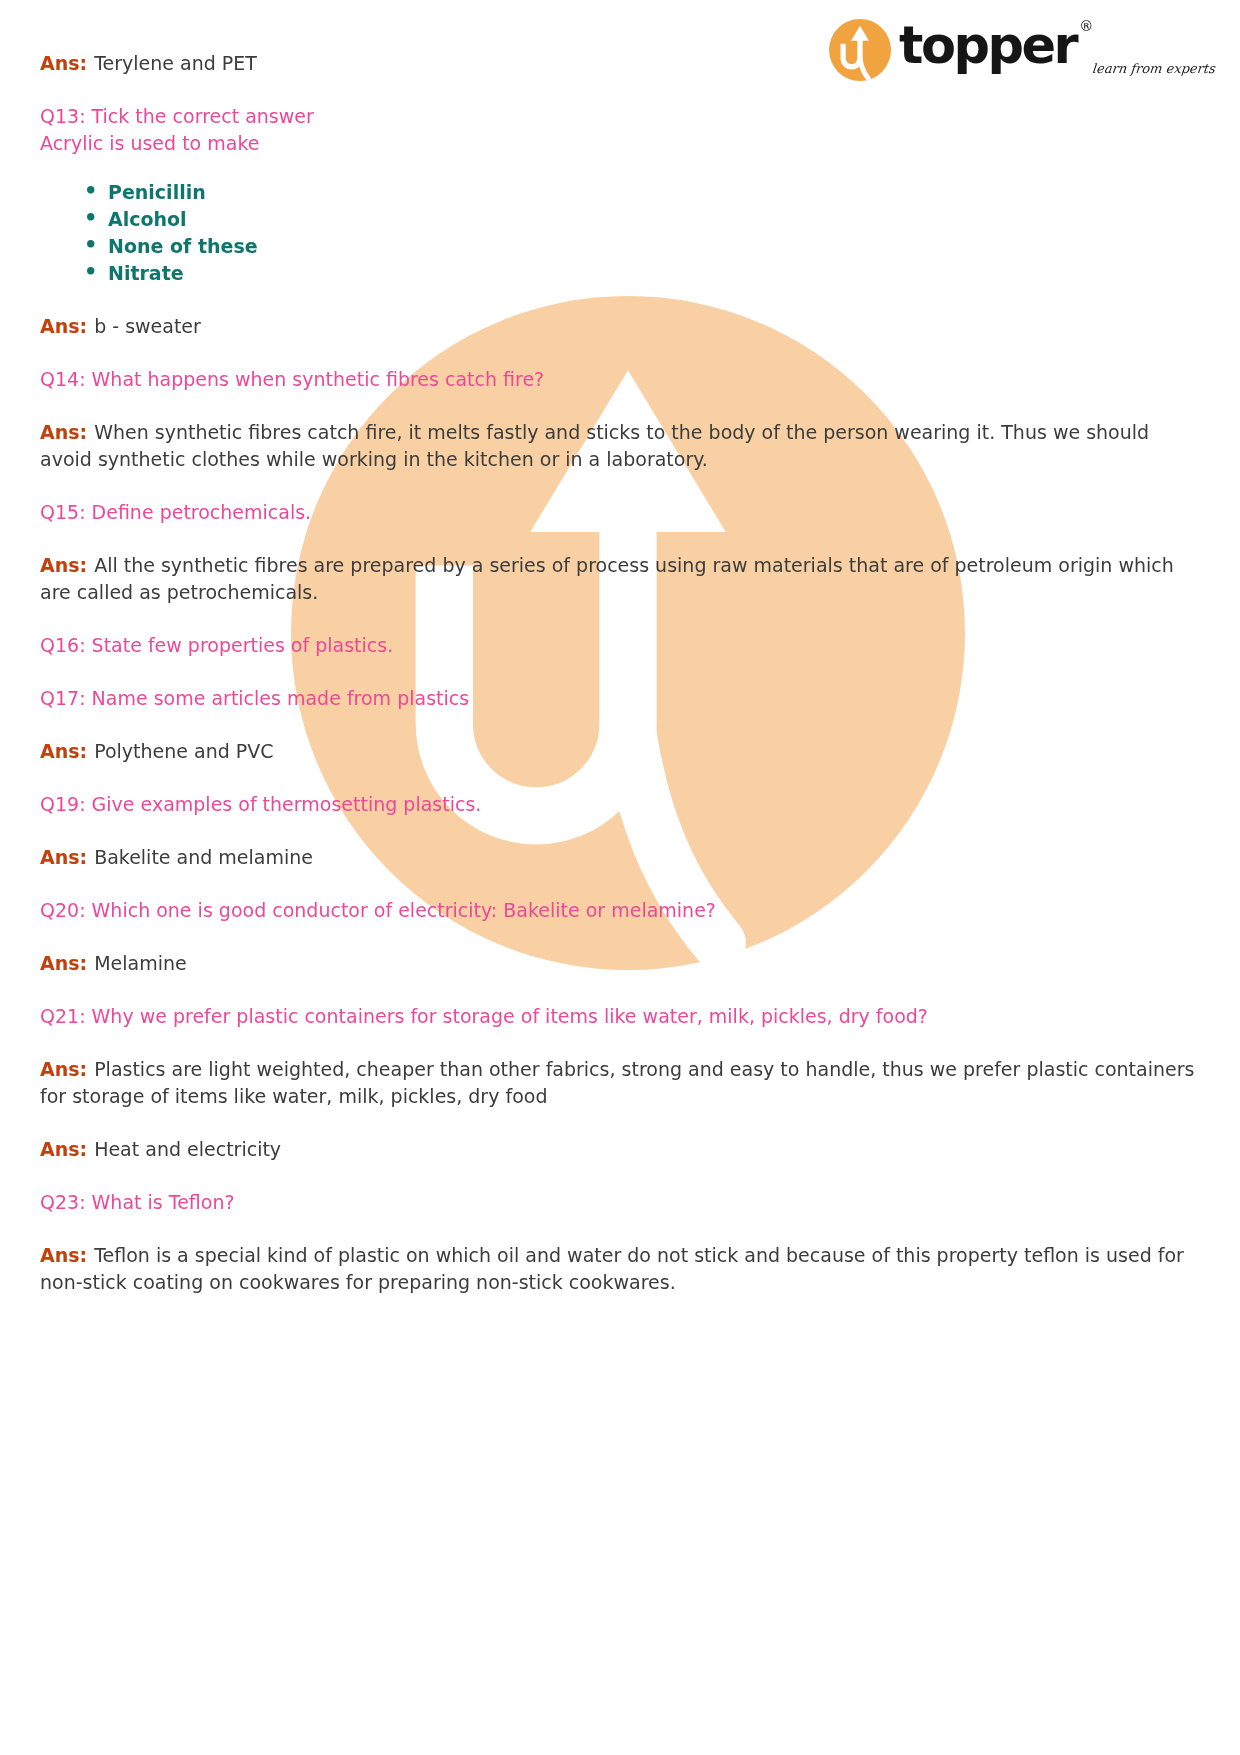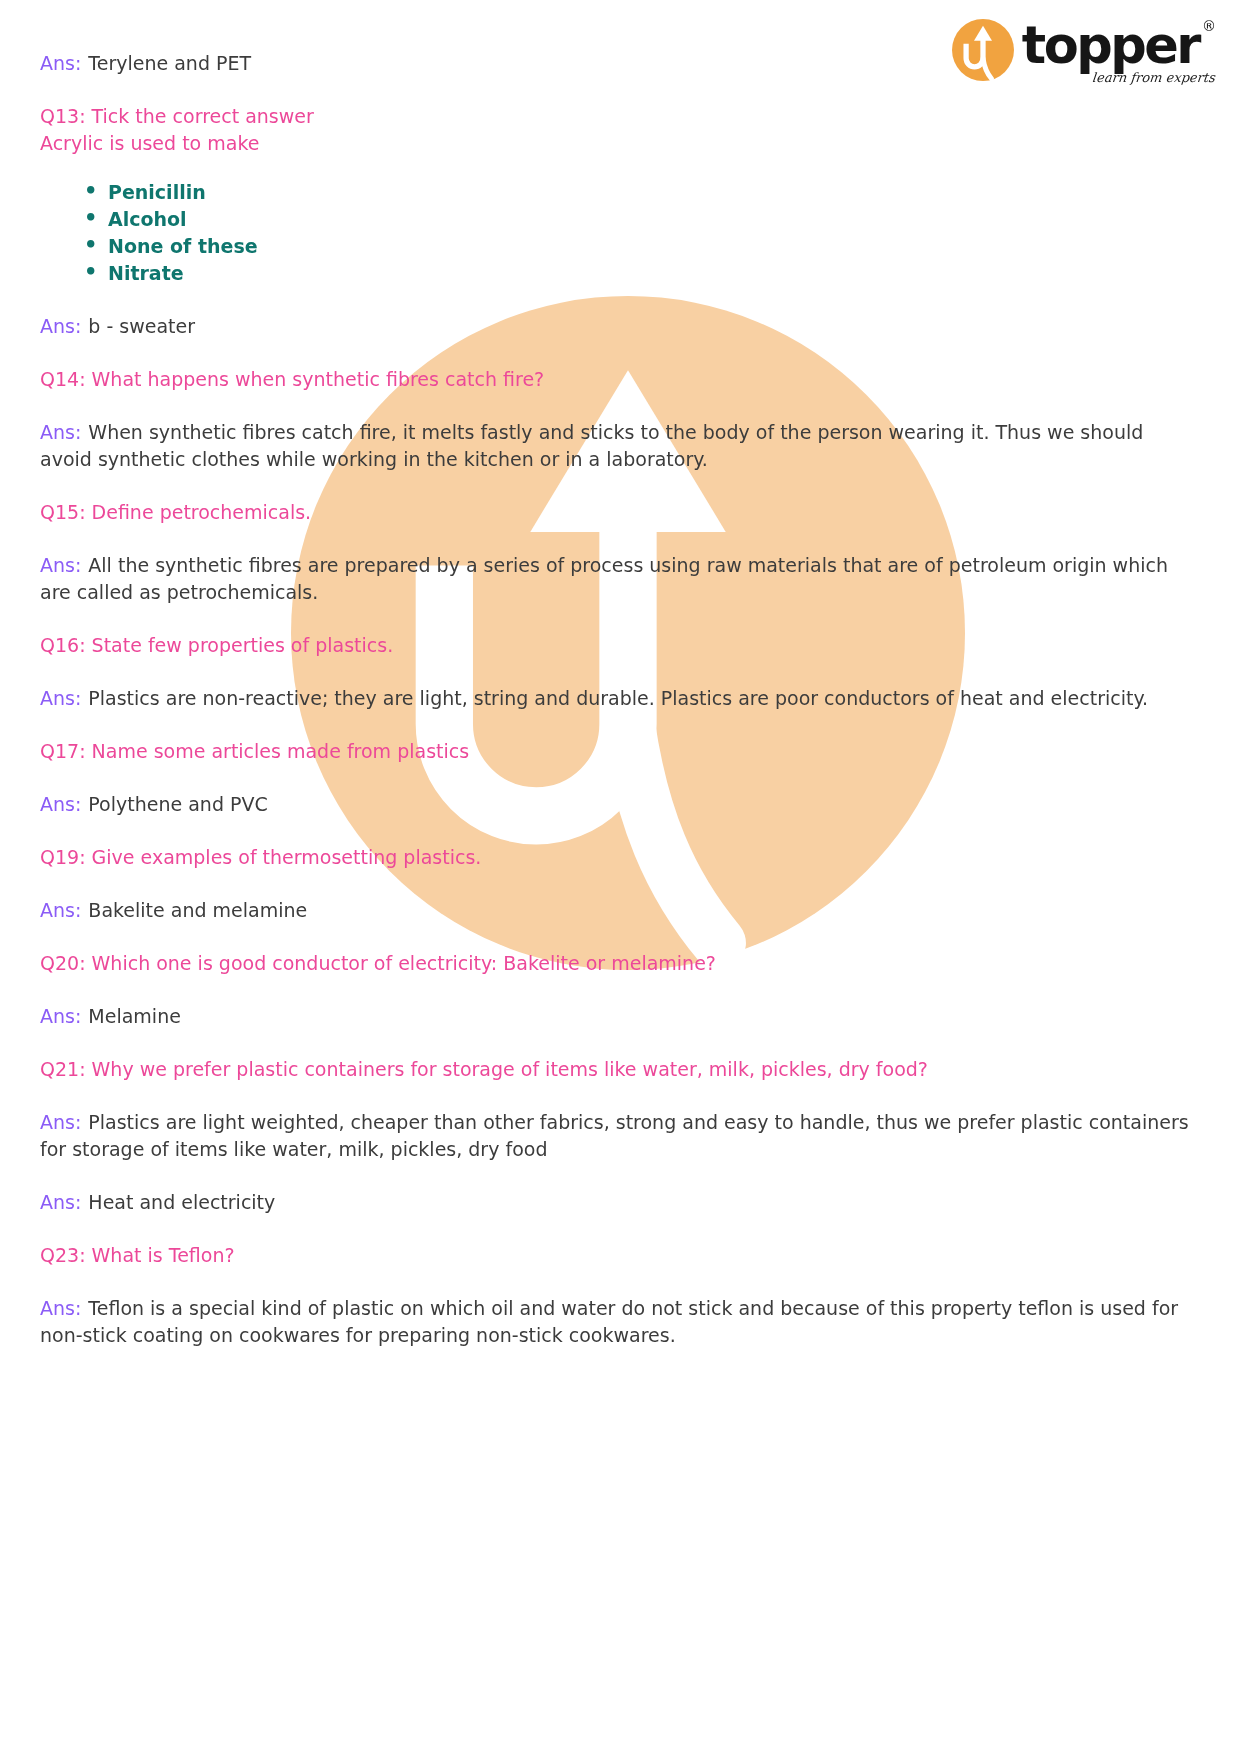--- a/index.html
+++ b/index.html
@@ -25,21 +25,21 @@
   .logo {
     position: absolute;
     top: 16px;
     right: 24px;
     z-index: 2;
     display: flex;
     align-items: flex-start;
     gap: 8px;
   }
   .logo-icon { width: 62px; height: 62px; margin-top: 3px; }
-  .logo-text-wrap { display: flex; flex-direction: column; align-items: flex-end; }
+  .logo-text-wrap { display: flex; flex-direction: row; align-items: flex-end; }
   .brand-line { display: flex; align-items: flex-start; }
   .brand {
     font-size: 51px;
     font-weight: 700;
     letter-spacing: -2.5px;
     line-height: 60px;
     color: #161616;
   }
   .registered { font-size: 14px; font-weight: 400; color: #161616; margin: 2px 0 0 3px; }
   .tagline {
@@ -56,21 +56,21 @@
     left: 40px;
     top: 50px;
     width: 1160px;
     z-index: 1;
     font-size: 19px;
     line-height: 27px;
   }
   .block { margin-bottom: 26px; }
   .question { font-weight: 400; color: #ec4899; }
   .answer { color: #3c3c3c; }
-  .ans-label { color: #8b5cf6; font-weight: 400; margin-right: 7px; }
+  .ans-label { color: #c2410c; font-weight: 700; margin-right: 7px; }
   ul.options { list-style: none; margin: -4px 0 26px 0; padding-left: 44px; }
   ul.options li {
     position: relative;
     padding-left: 24px;
     font-weight: 700;
     color: #0f766e;
     line-height: 27px;
   }
   ul.options li::before {
     content: "\2022";
@@ -144,23 +144,20 @@
     </p>
 
     <p class="block question">Q15: Define petrochemicals.</p>
 
     <p class="block answer">
       <span class="ans-label">Ans:</span><span>All the synthetic fibres are prepared by a series of process using raw materials that are of petroleum origin which are called as petrochemicals.</span>
     </p>
 
     <p class="block question">Q16: State few properties of plastics.</p>
 
-    <p class="block answer">
-      <span class="ans-label">Ans:</span><span>Plastics are non-reactive; they are light, string and durable. Plastics are poor conductors of heat and electricity.</span>
-    </p>
 
     <p class="block question">Q17: Name some articles made from plastics</p>
 
 
 
     <p class="block answer">
       <span class="ans-label">Ans:</span><span>Polythene and PVC</span>
     </p>
 
     <p class="block question">Q19: Give examples of thermosetting plastics.</p>

